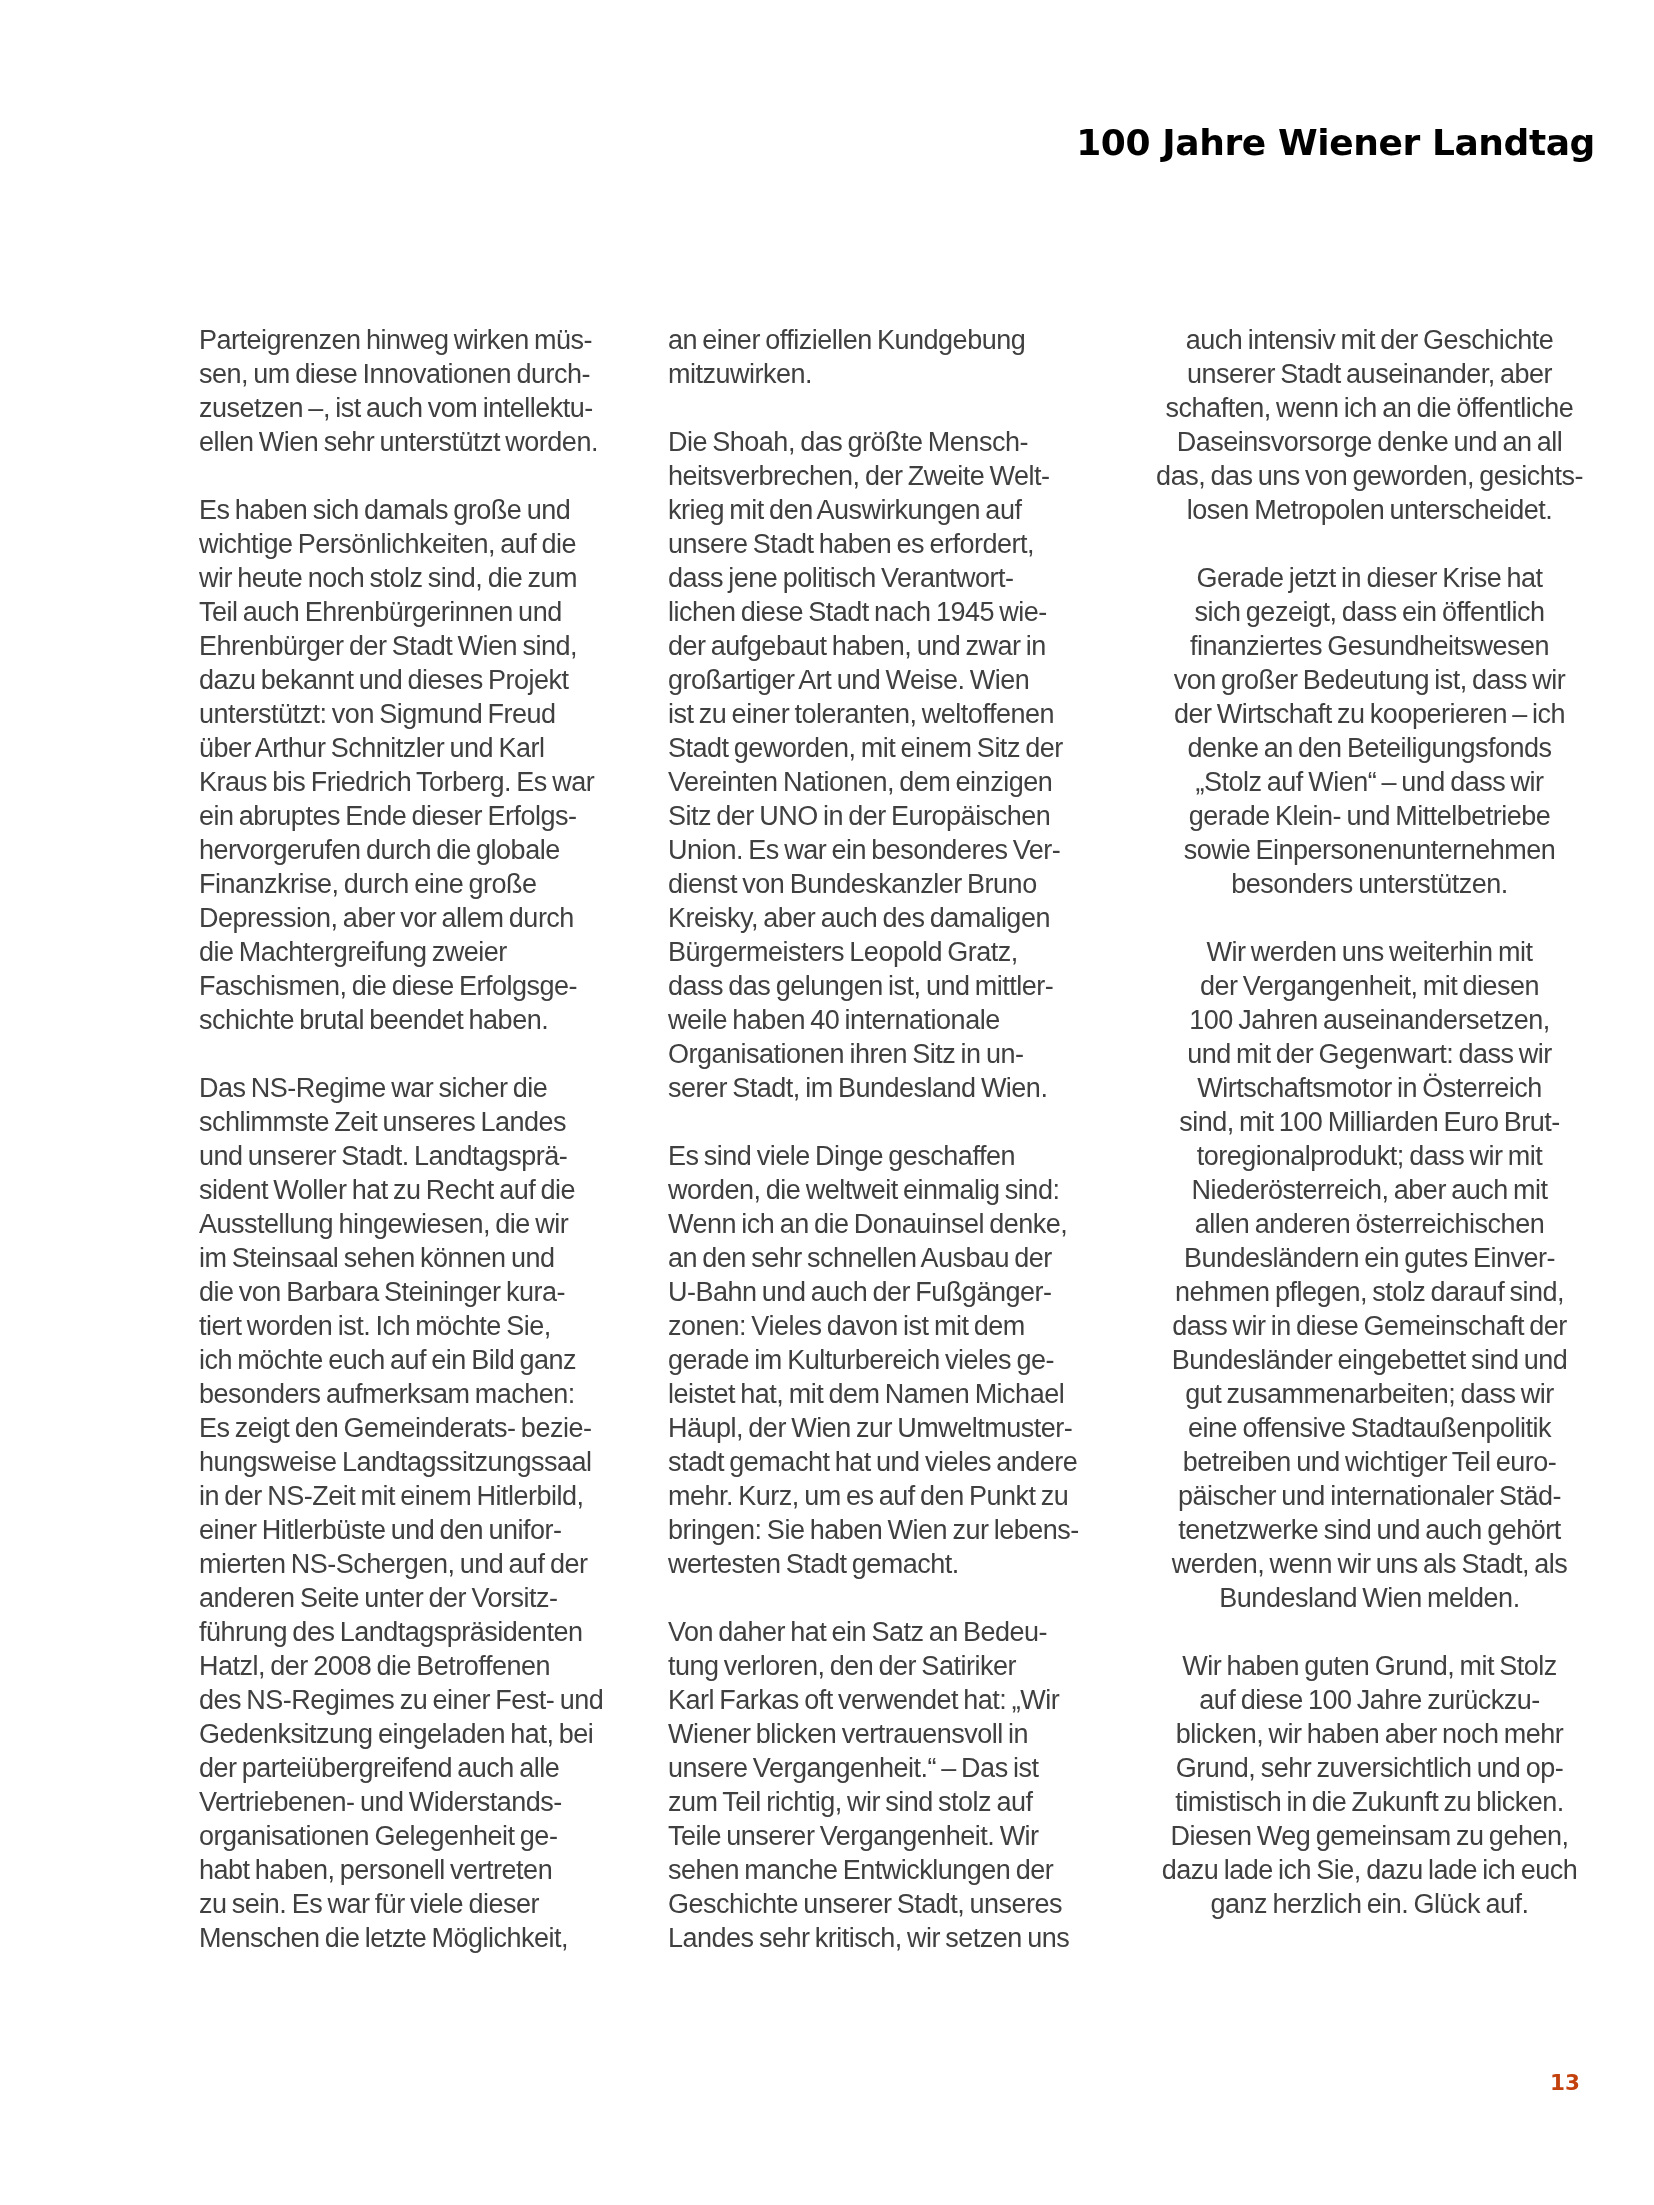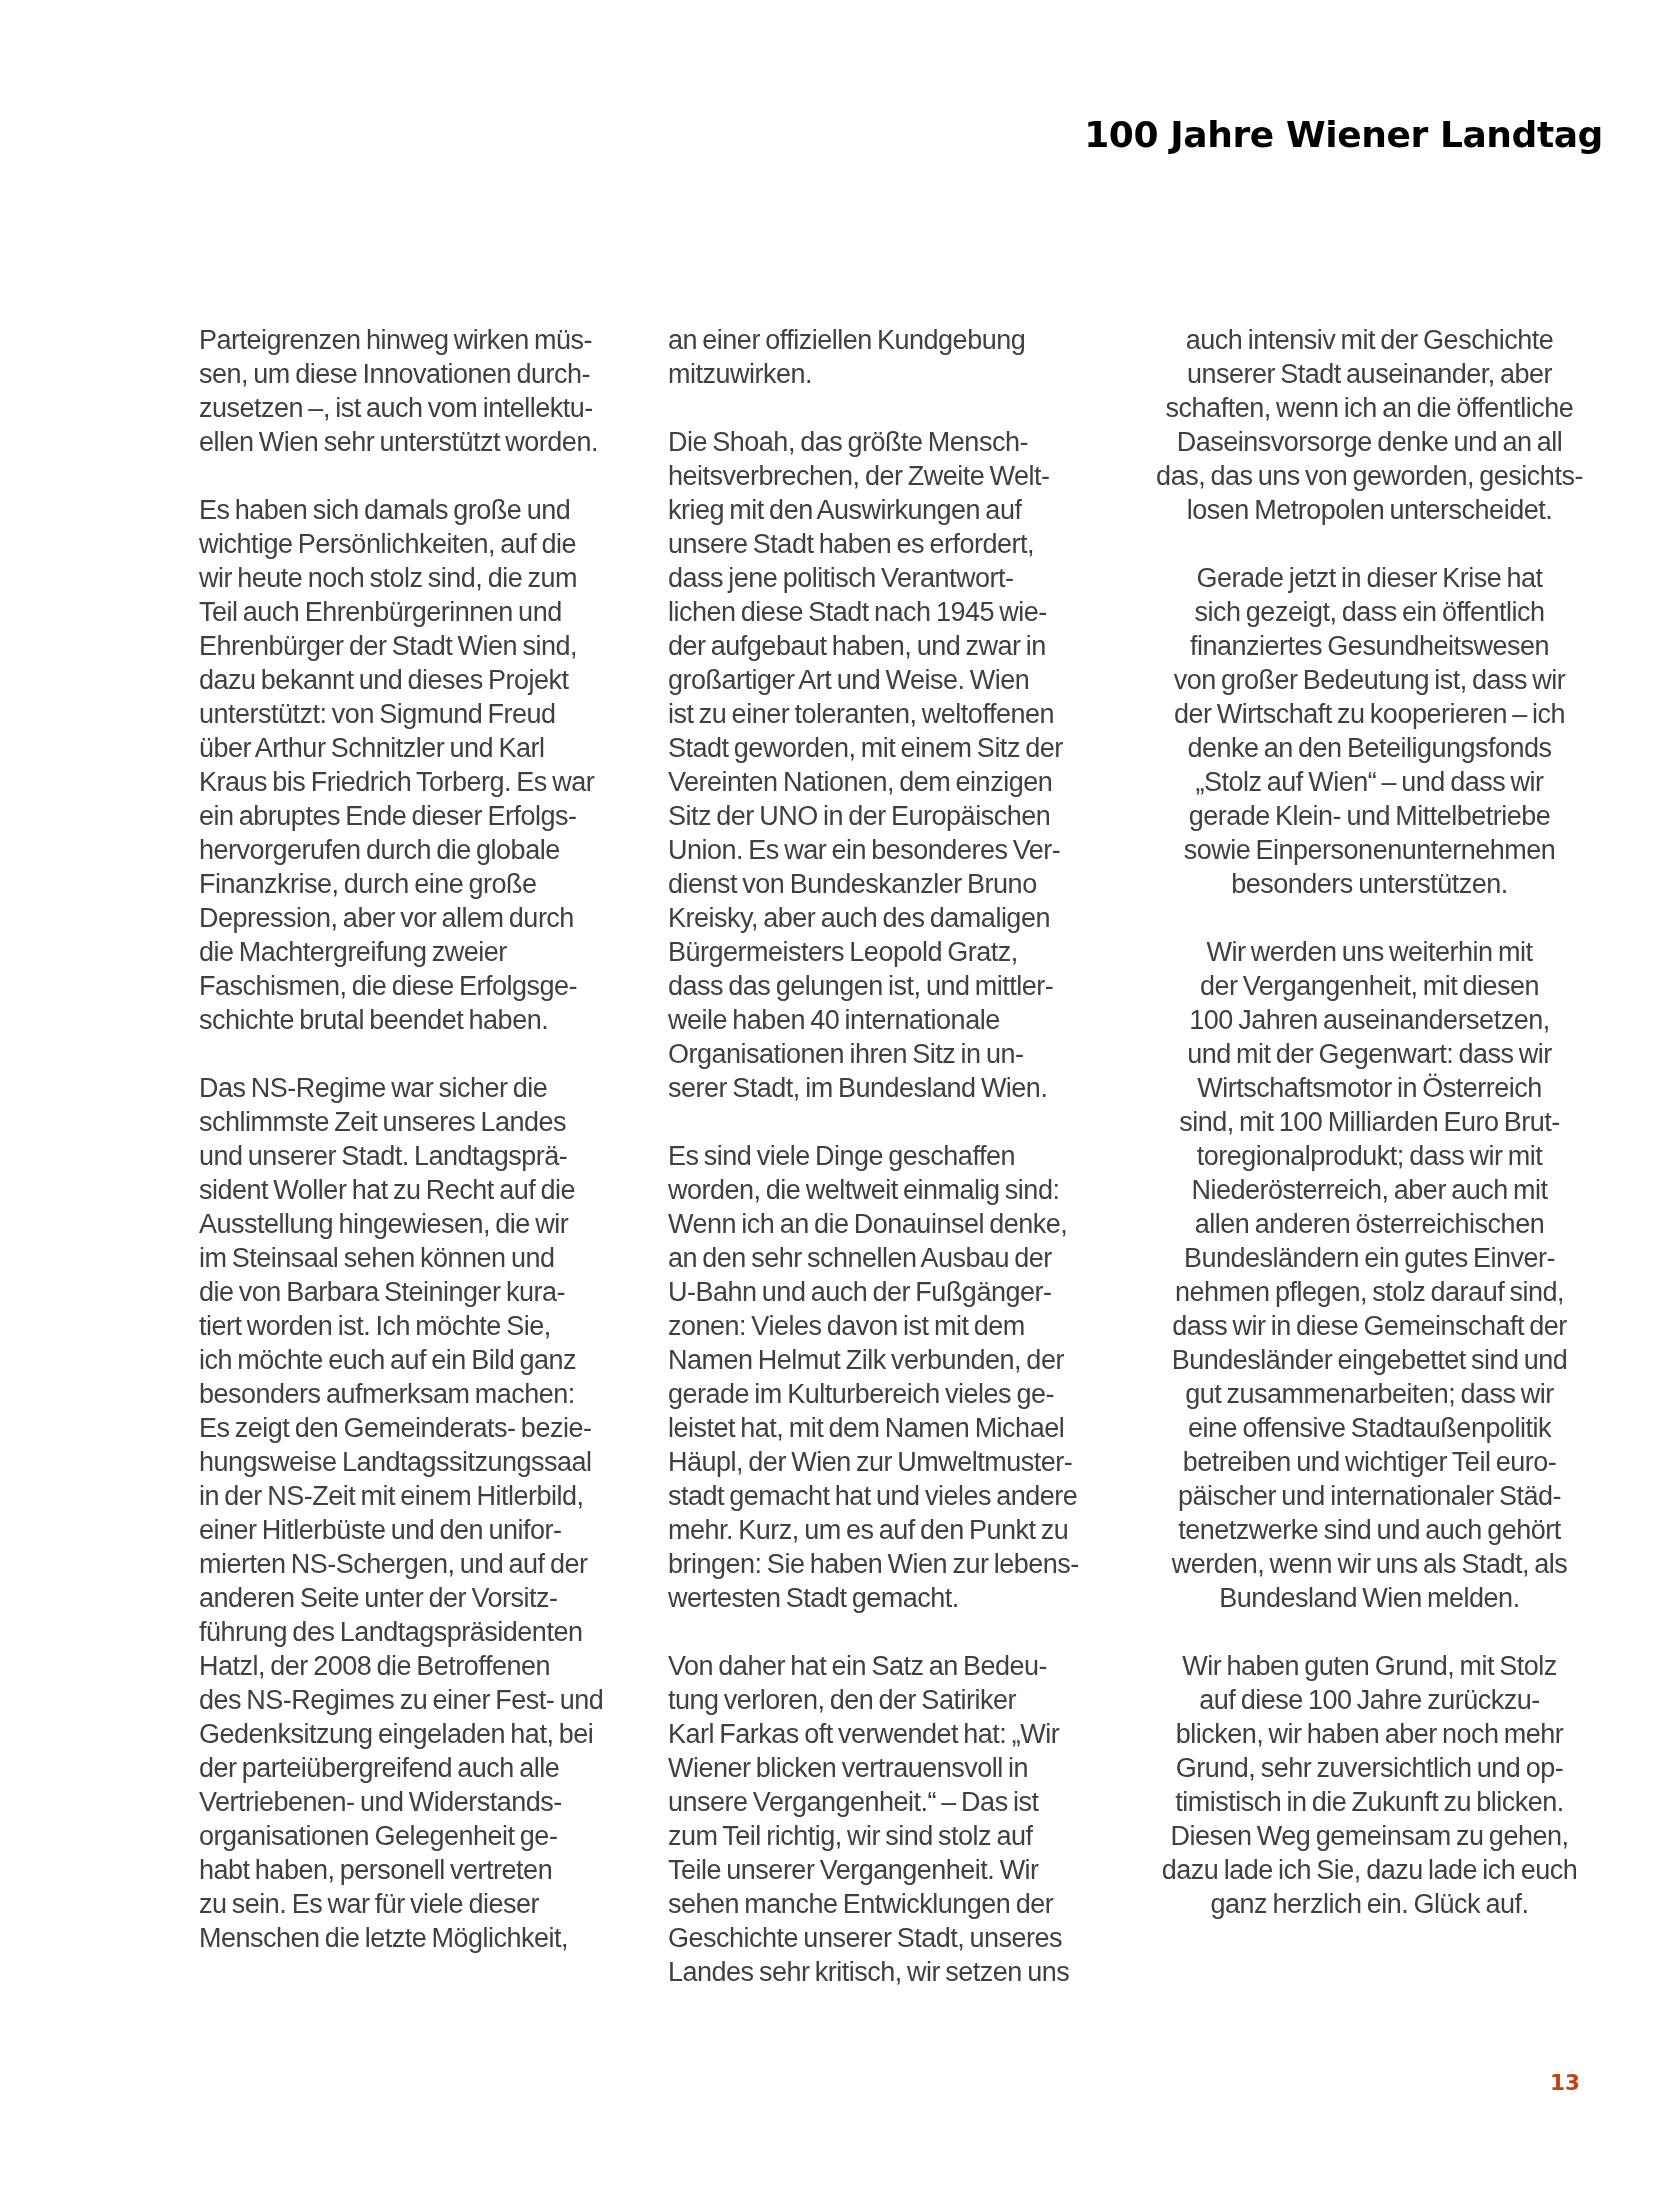--- a/index.html
+++ b/index.html
@@ -12,21 +12,21 @@
       height: 2205px;
       position: relative;
       overflow: hidden;
       color: #1a1a1a;
       font-family: "Liberation Sans", "DejaVu Sans", sans-serif;
     }
     .page-title {
       position: absolute;
       top: 114px;
       right: 51px;
-      margin: 0;
+      margin: 8px;
       font-family: "DejaVu Sans", "Liberation Sans", sans-serif;
       font-weight: bold;
       font-size: 36px;
       letter-spacing: -0.4px;
       color: #000000;
       white-space: nowrap;
     }
     .column {
       position: absolute;
       top: 323px;
@@ -143,21 +143,20 @@
       <span class="line">Organisationen ihren Sitz in un-</span>
       <span class="line">serer Stadt, im Bundesland Wien.</span>
     </p>
     <p class="paragraph">
       <span class="line">Es sind viele Dinge geschaffen</span>
       <span class="line">worden, die weltweit einmalig sind:</span>
       <span class="line">Wenn ich an die Donauinsel denke,</span>
       <span class="line">an den sehr schnellen Ausbau der</span>
       <span class="line">U-Bahn und auch der Fußgänger-</span>
       <span class="line">zonen: Vieles davon ist mit dem</span>
-      <span class="line">Namen Helmut Zilk verbunden, der</span>
       <span class="line">gerade im Kulturbereich vieles ge-</span>
       <span class="line">leistet hat, mit dem Namen Michael</span>
       <span class="line">Häupl, der Wien zur Umweltmuster-</span>
       <span class="line">stadt gemacht hat und vieles andere</span>
       <span class="line">mehr. Kurz, um es auf den Punkt zu</span>
       <span class="line">bringen: Sie haben Wien zur lebens-</span>
       <span class="line">wertesten Stadt gemacht.</span>
     </p>
     <p class="paragraph">
       <span class="line">Von daher hat ein Satz an Bedeu-</span>

